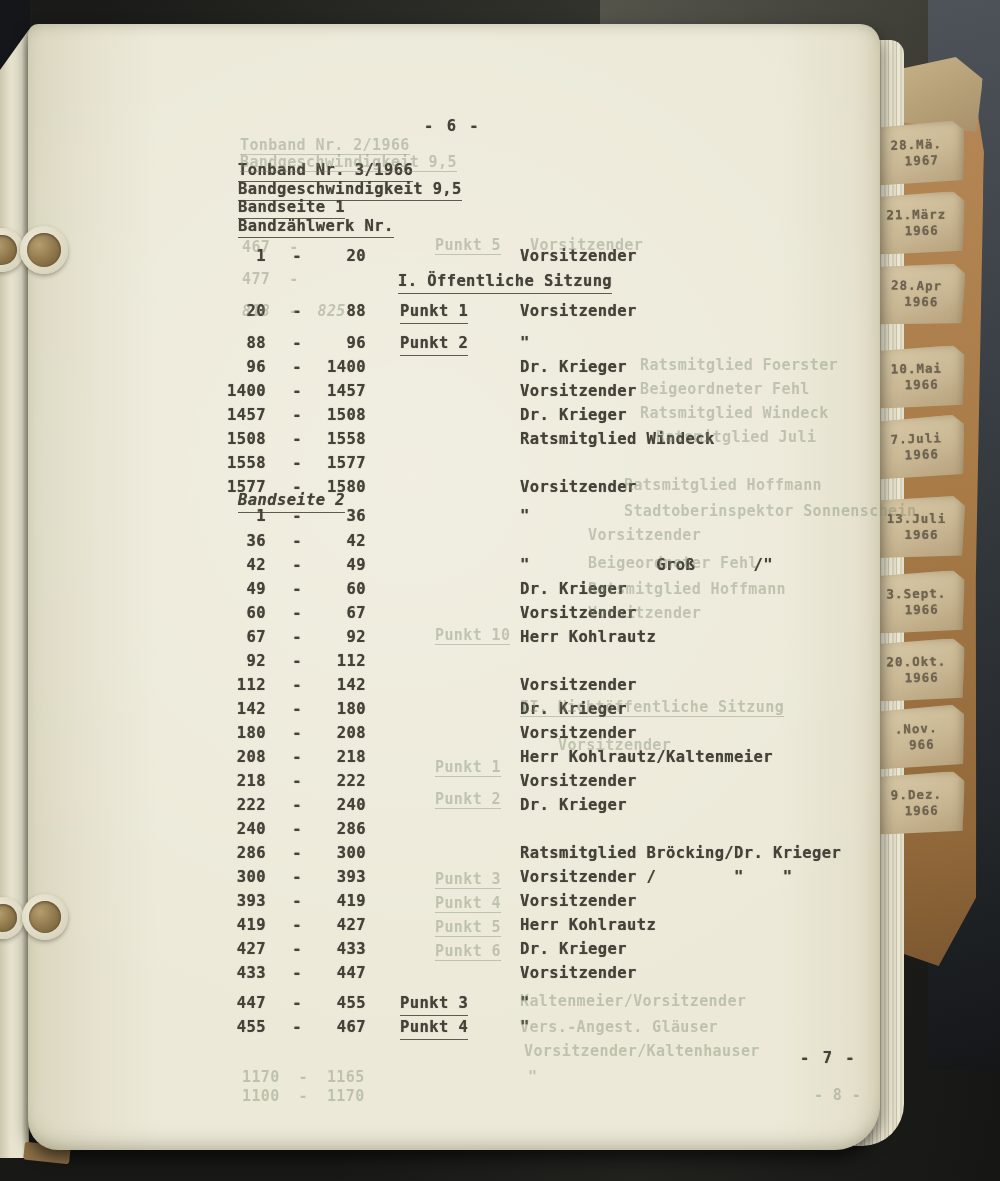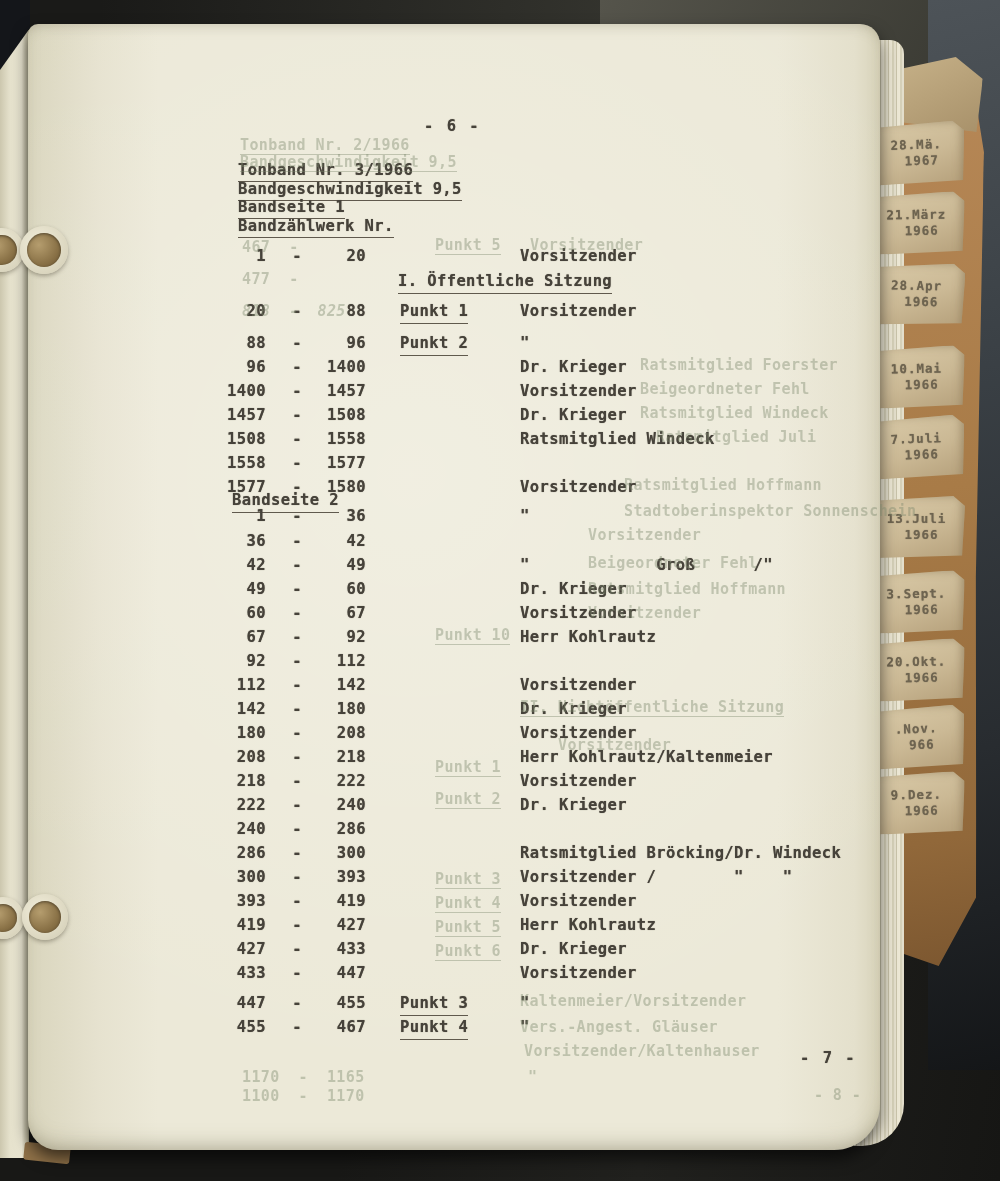--- a/index.html
+++ b/index.html
@@ -139,21 +139,21 @@
 
     <div style="position:absolute;left:210px;top:136px;">
       <div class="hline"><span class="tw u" style="position:static;">Tonband Nr. 3/1966</span></div>
       <div class="hline"><span class="tw u" style="position:static;">Bandgeschwindigkeit 9,5</span></div>
       <div class="hline"><span class="tw u" style="position:static;">Bandseite 1</span></div>
       <div class="hline"><span class="tw u" style="position:static;">Bandzählwerk Nr.</span></div>
     </div>
 
     <div class="tw u" style="left:370px;top:247px;">I. Öffentliche Sitzung</div>
 
-    <div class="tw u" style="left:204px;top:466px;">Bandseite 2</div>
+    <div class="tw u" style="left:210px;top:466px;font-style:italic;">Bandseite 2</div>
 
     <div id="rows-host">
         <div class="row tw" style="top: 222px;"><span class="c-from">1</span><span class="c-dash">-</span><span class="c-to">20</span><span class="c-punkt"></span><span class="c-speaker">Vorsitzender</span></div>
         <div class="row tw" style="top: 277px;"><span class="c-from">20</span><span class="c-dash">-</span><span class="c-to">88</span><span class="c-punkt"><span class="u">Punkt 1</span></span><span class="c-speaker">Vorsitzender</span></div>
         <div class="row tw" style="top: 309px;"><span class="c-from">88</span><span class="c-dash">-</span><span class="c-to">96</span><span class="c-punkt"><span class="u">Punkt 2</span></span><span class="c-speaker">"</span></div>
         <div class="row tw" style="top: 333px;"><span class="c-from">96</span><span class="c-dash">-</span><span class="c-to">1400</span><span class="c-punkt"></span><span class="c-speaker">Dr. Krieger</span></div>
         <div class="row tw" style="top: 357px;"><span class="c-from">1400</span><span class="c-dash">-</span><span class="c-to">1457</span><span class="c-punkt"></span><span class="c-speaker">Vorsitzender</span></div>
         <div class="row tw" style="top: 381px;"><span class="c-from">1457</span><span class="c-dash">-</span><span class="c-to">1508</span><span class="c-punkt"></span><span class="c-speaker">Dr. Krieger</span></div>
         <div class="row tw" style="top: 405px;"><span class="c-from">1508</span><span class="c-dash">-</span><span class="c-to">1558</span><span class="c-punkt"></span><span class="c-speaker">Ratsmitglied Windeck</span></div>
         <div class="row tw" style="top: 429px;"><span class="c-from">1558</span><span class="c-dash">-</span><span class="c-to">1577</span><span class="c-punkt"></span></div>
@@ -165,21 +165,21 @@
         <div class="row tw" style="top: 579px;"><span class="c-from">60</span><span class="c-dash">-</span><span class="c-to">67</span><span class="c-punkt"></span><span class="c-speaker">Vorsitzender</span></div>
         <div class="row tw" style="top: 603px;"><span class="c-from">67</span><span class="c-dash">-</span><span class="c-to">92</span><span class="c-punkt"></span><span class="c-speaker">Herr Kohlrautz</span></div>
         <div class="row tw" style="top: 627px;"><span class="c-from">92</span><span class="c-dash">-</span><span class="c-to">112</span><span class="c-punkt"></span></div>
         <div class="row tw" style="top: 651px;"><span class="c-from">112</span><span class="c-dash">-</span><span class="c-to">142</span><span class="c-punkt"></span><span class="c-speaker">Vorsitzender</span></div>
         <div class="row tw" style="top: 675px;"><span class="c-from">142</span><span class="c-dash">-</span><span class="c-to">180</span><span class="c-punkt"></span><span class="c-speaker">Dr. Krieger</span></div>
         <div class="row tw" style="top: 699px;"><span class="c-from">180</span><span class="c-dash">-</span><span class="c-to">208</span><span class="c-punkt"></span><span class="c-speaker">Vorsitzender</span></div>
         <div class="row tw" style="top: 723px;"><span class="c-from">208</span><span class="c-dash">-</span><span class="c-to">218</span><span class="c-punkt"></span><span class="c-speaker">Herr Kohlrautz/Kaltenmeier</span></div>
         <div class="row tw" style="top: 747px;"><span class="c-from">218</span><span class="c-dash">-</span><span class="c-to">222</span><span class="c-punkt"></span><span class="c-speaker">Vorsitzender</span></div>
         <div class="row tw" style="top: 771px;"><span class="c-from">222</span><span class="c-dash">-</span><span class="c-to">240</span><span class="c-punkt"></span><span class="c-speaker">Dr. Krieger</span></div>
         <div class="row tw" style="top: 795px;"><span class="c-from">240</span><span class="c-dash">-</span><span class="c-to">286</span><span class="c-punkt"></span></div>
-        <div class="row tw" style="top: 819px;"><span class="c-from">286</span><span class="c-dash">-</span><span class="c-to">300</span><span class="c-punkt"></span><span class="c-speaker">Ratsmitglied Bröcking/Dr. Windeck</span></div>
+        <div class="row tw" style="top: 819px;"><span class="c-from">286</span><span class="c-dash">-</span><span class="c-to">300</span><span class="c-punkt"></span><span class="c-speaker">Ratsmitglied Bröcking/Dr. Krieger</span></div>
         <div class="row tw" style="top: 843px;"><span class="c-from">300</span><span class="c-dash">-</span><span class="c-to">393</span><span class="c-punkt"></span><span class="c-speaker">Vorsitzender /        "    "</span></div>
         <div class="row tw" style="top: 867px;"><span class="c-from">393</span><span class="c-dash">-</span><span class="c-to">419</span><span class="c-punkt"></span><span class="c-speaker">Vorsitzender</span></div>
         <div class="row tw" style="top: 891px;"><span class="c-from">419</span><span class="c-dash">-</span><span class="c-to">427</span><span class="c-punkt"></span><span class="c-speaker">Herr Kohlrautz</span></div>
         <div class="row tw" style="top: 915px;"><span class="c-from">427</span><span class="c-dash">-</span><span class="c-to">433</span><span class="c-punkt"></span><span class="c-speaker">Dr. Krieger</span></div>
         <div class="row tw" style="top: 939px;"><span class="c-from">433</span><span class="c-dash">-</span><span class="c-to">447</span><span class="c-punkt"></span><span class="c-speaker">Vorsitzender</span></div>
         <div class="row tw" style="top: 969px;"><span class="c-from">447</span><span class="c-dash">-</span><span class="c-to">455</span><span class="c-punkt"><span class="u">Punkt 3</span></span><span class="c-speaker">"</span></div>
         <div class="row tw" style="top: 993px;"><span class="c-from">455</span><span class="c-dash">-</span><span class="c-to">467</span><span class="c-punkt"><span class="u">Punkt 4</span></span><span class="c-speaker">"</span></div>
       </div>
     <div id="ghost-host">
         <span class="ghost gu" style="left: 212px; top: 112px;">Tonband Nr. 2/1966</span>

